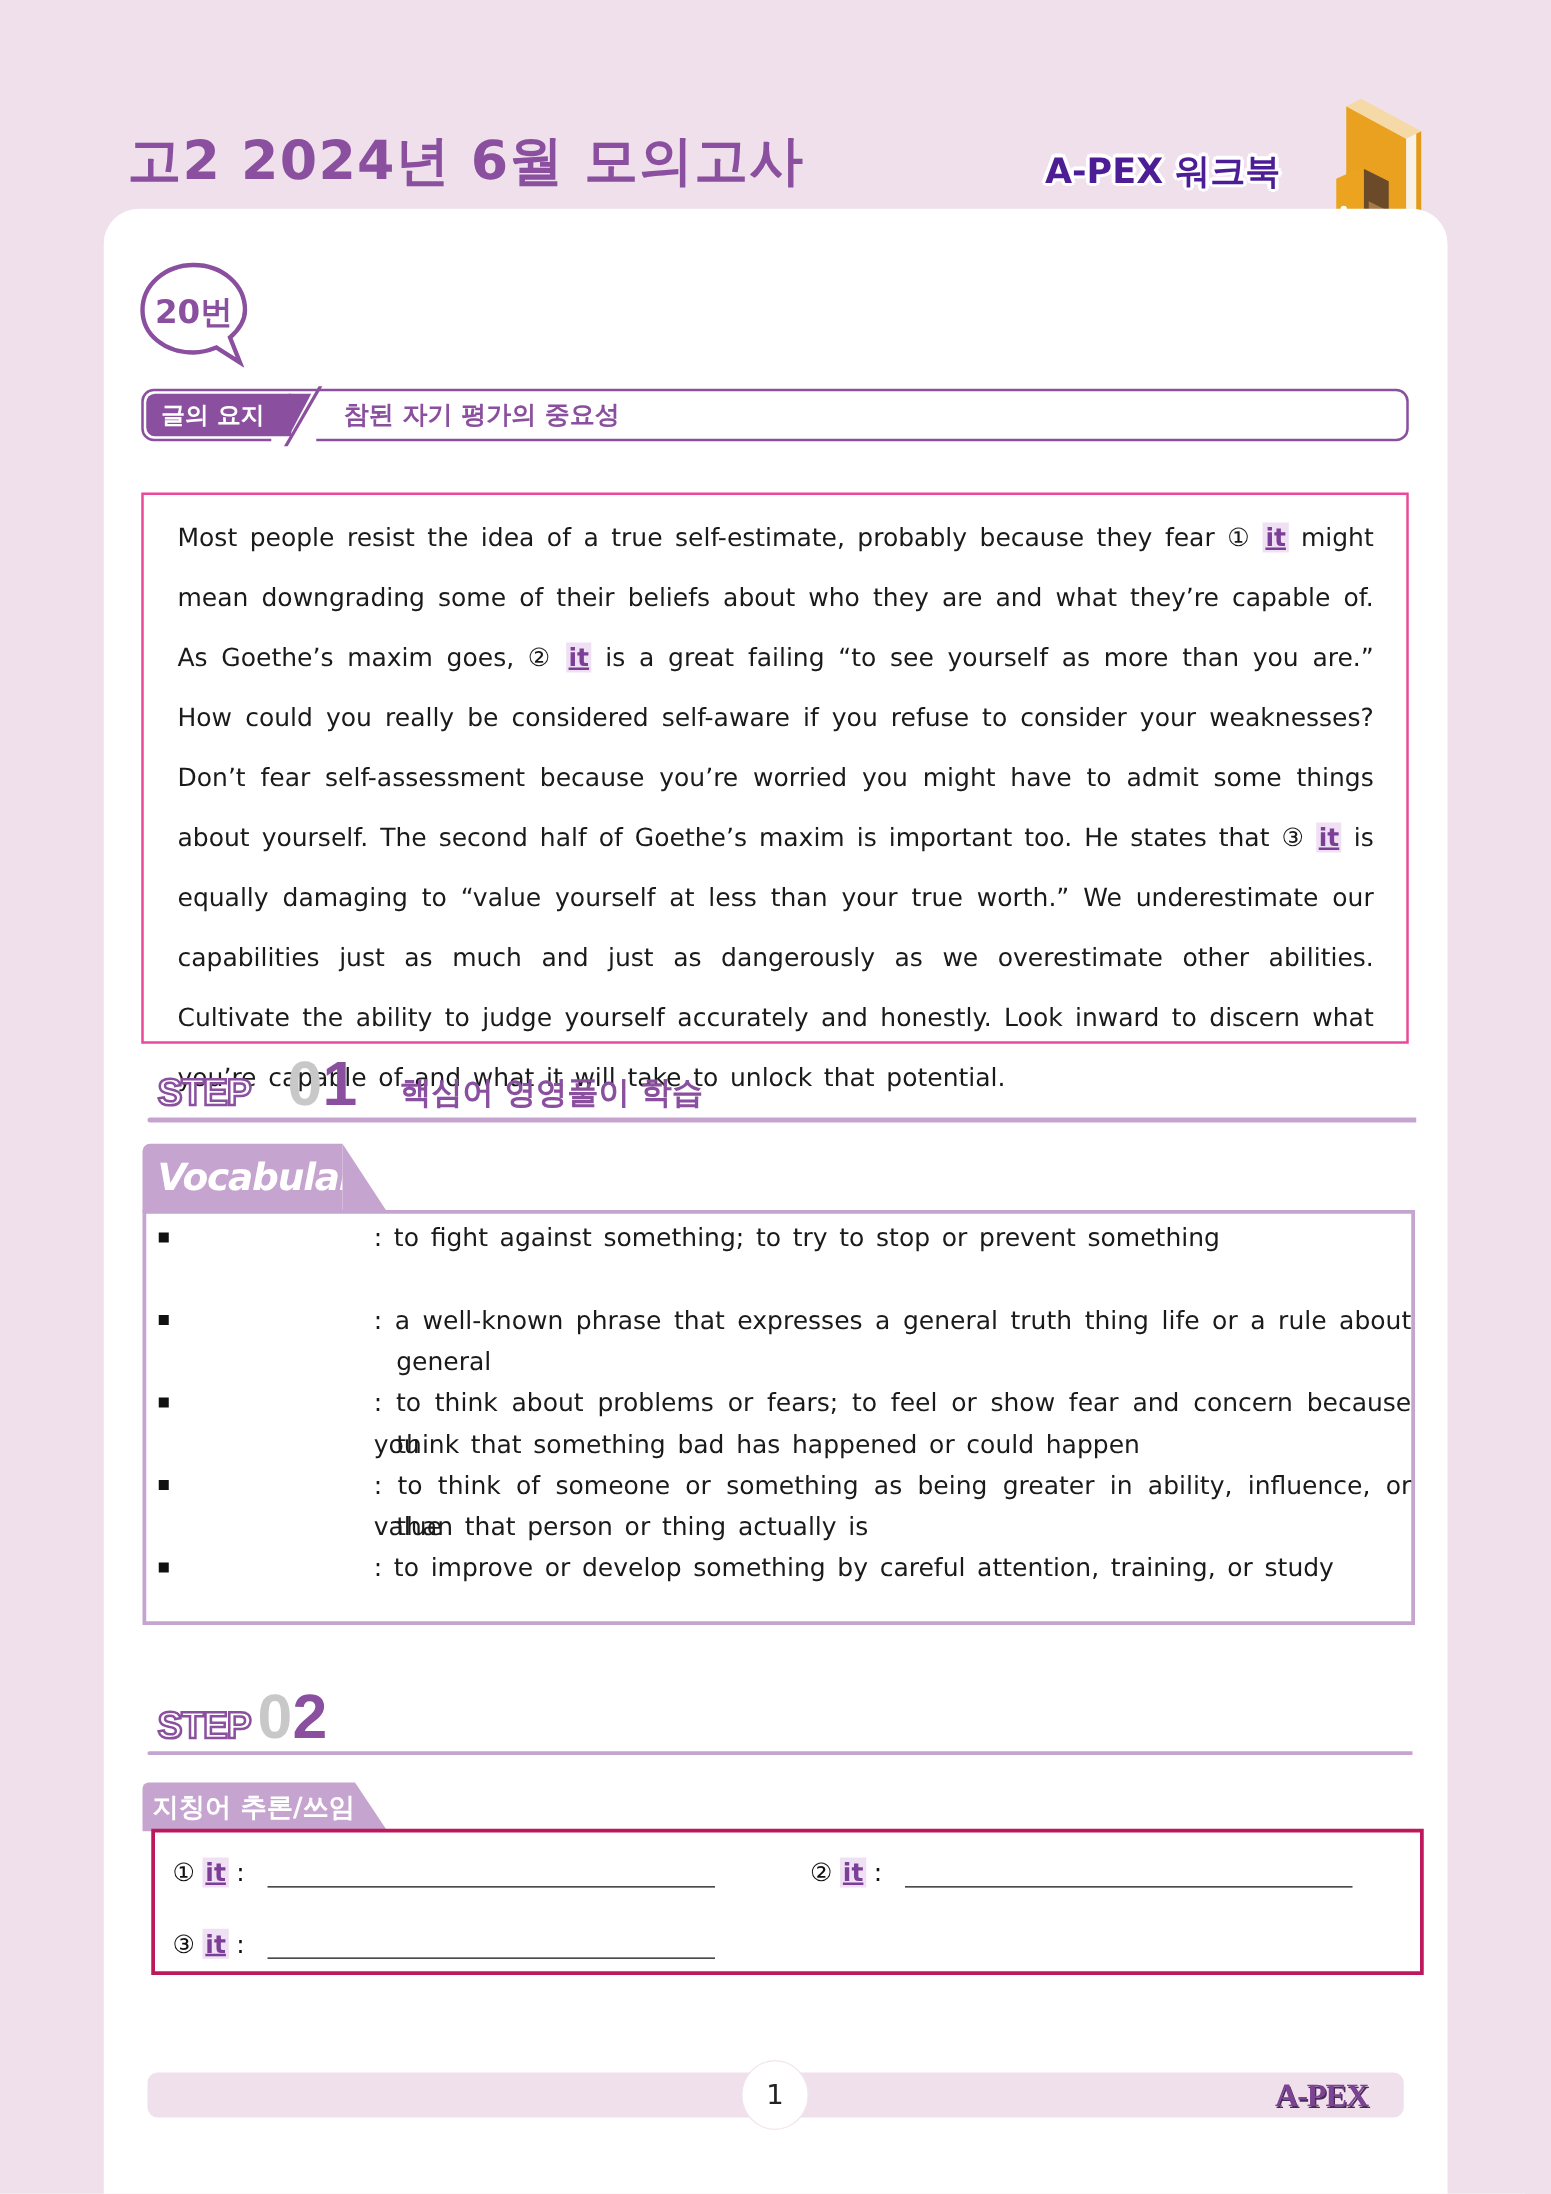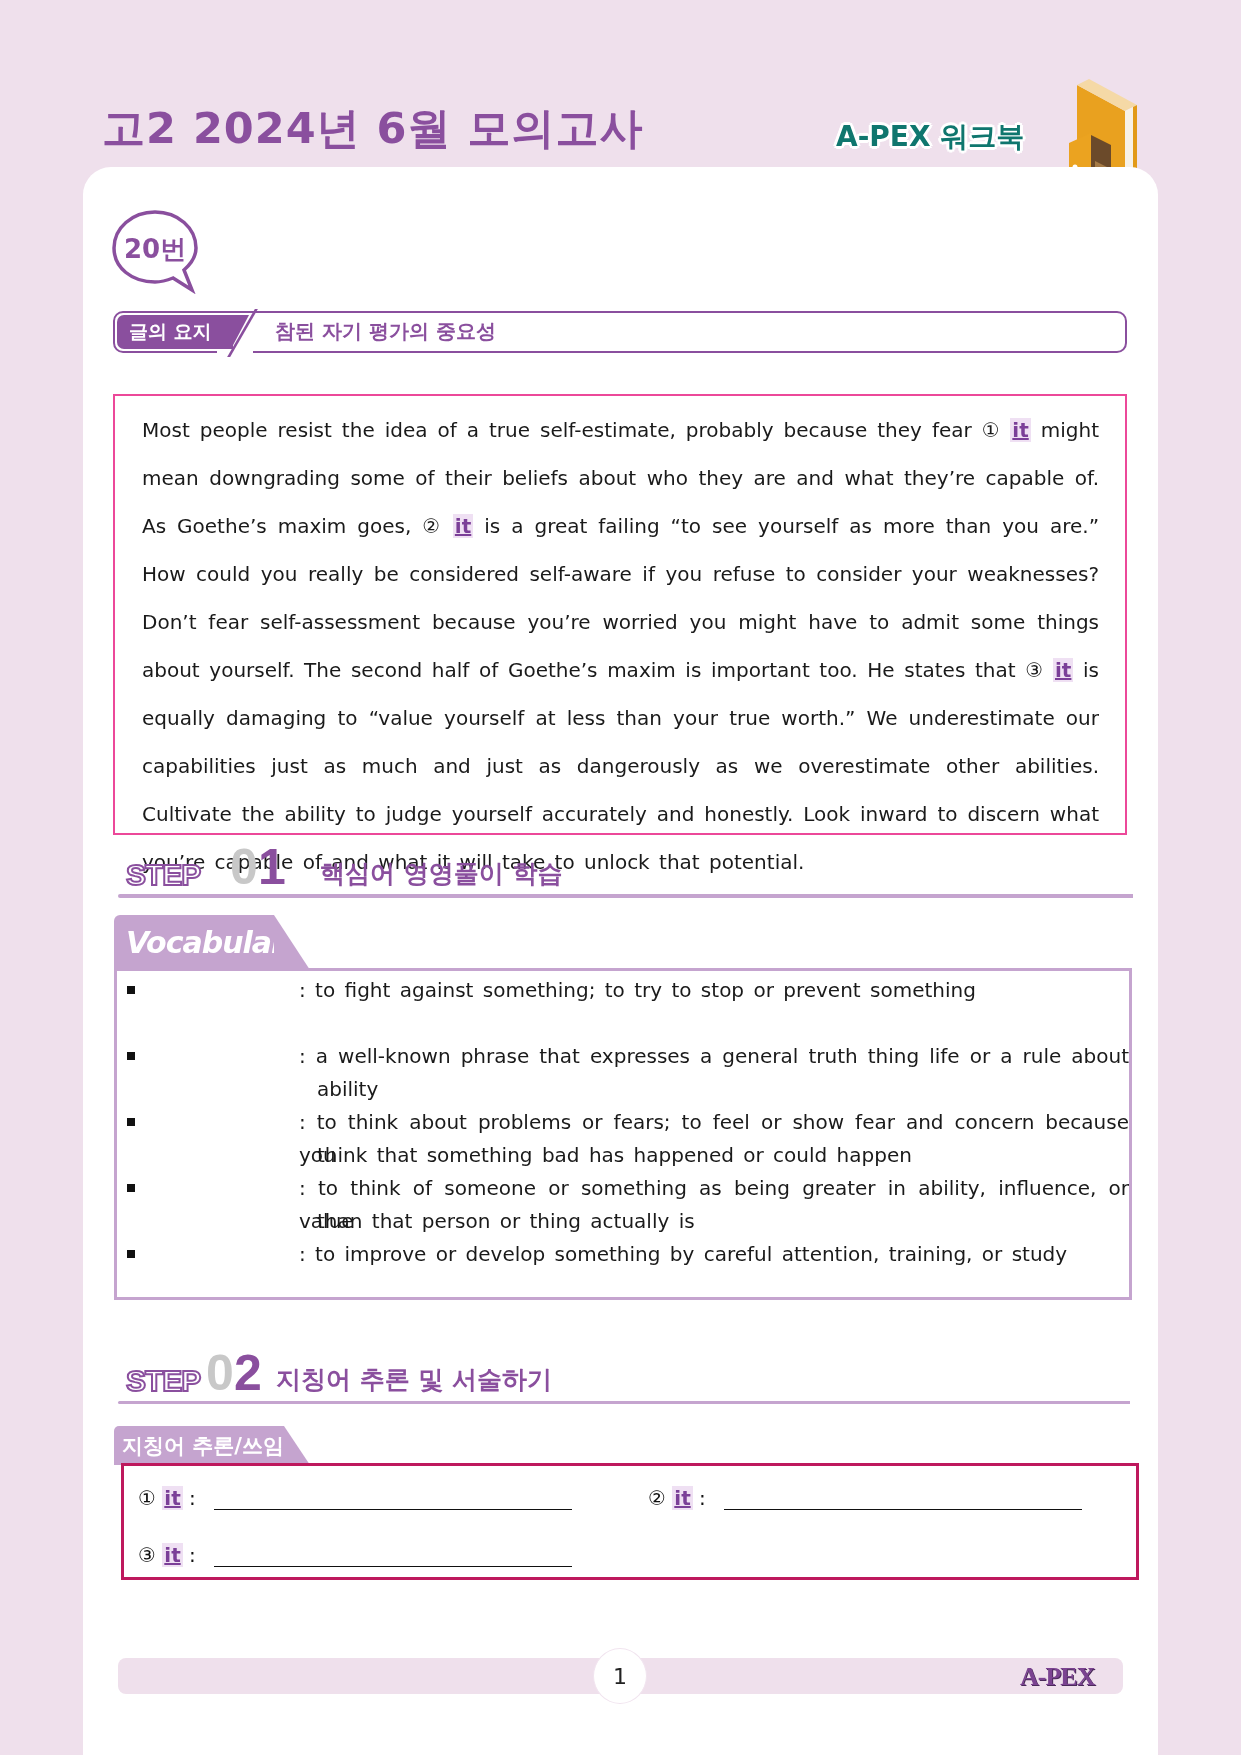--- a/index.html
+++ b/index.html
@@ -12,21 +12,21 @@
     color: #111;
   }
   .page-title {
     position: absolute; left: 102px; top: 100px;
     font-size: 43px; font-weight: bold; color: #8a4f9e;
     letter-spacing: 1px;
     font-family: "DejaVu Sans", sans-serif;
   }
   .brand-badge {
     position: absolute; left: 836px; top: 118px;
-    font-size: 28px; font-weight: bold; color: #0f766e;
+    font-size: 28px; font-weight: bold; color: #4c1d95;
     text-shadow: 2px 2px 0 #fff, -2px -2px 0 #fff, 2px -2px 0 #fff, -2px 2px 0 #fff, 0 3px 0 #fff, 3px 0 0 #fff, 0 -3px 0 #fff, -3px 0 0 #fff;
     font-family: "DejaVu Sans", sans-serif;
   }
   .book-icon { position: absolute; left: 1055px; top: 75px; width: 88px; height: 128px; }
   .card {
     position: absolute; left: 83px; top: 167px; width: 1075px; height: 1600px;
     background: #fff; border-radius: 28px 28px 0 0;
   }
   .qnum { position: absolute; left: 110px; top: 208px; width: 90px; height: 86px; }
   .qnum-text {
@@ -202,21 +202,21 @@
 <div class="vocab-box">
   <div class="vrow" style="top:3px;">
     <span class="vbullet"></span>
     <span class="vblank"></span>
     <span class="vdef" style="left:182px;">: to fight against something; to try to stop or prevent something</span>
   </div>
   <div class="vrow" style="top:69px;">
     <span class="vbullet"></span>
     <span class="vblank"></span>
     <span class="vdef full" style="left:182px; width:830px;">: a well-known phrase that expresses a general truth thing life or a rule about</span>
-    <span class="vdef" style="top:33px; left:200px;">ability</span>
+    <span class="vdef" style="top:33px; left:200px;">general</span>
   </div>
   <div class="vrow" style="top:135px;">
     <span class="vbullet"></span>
     <span class="vblank"></span>
     <span class="vdef full" style="left:182px; width:830px;">: to think about problems or fears; to feel or show fear and concern because you</span>
     <span class="vdef" style="top:33px; left:200px;">think that something bad has happened or could happen</span>
   </div>
   <div class="vrow" style="top:201px;">
     <span class="vbullet"></span>
     <span class="vblank"></span>
@@ -227,21 +227,20 @@
     <span class="vbullet"></span>
     <span class="vblank"></span>
     <span class="vdef" style="left:182px;">: to improve or develop something by careful attention, training, or study</span>
   </div>
 </div>
 
 <div class="step" style="top:1352px; width:1012px;">
   <div class="step-word">STEP</div>
   <div class="step-num0" style="left:88px;">0</div>
   <div class="step-num1" style="left:116px;">2</div>
-  <div class="step-title" style="left:158px;">지칭어 추론 및 서술하기</div>
   <div class="step-line" style="height:3px;"></div>
 </div>
 
 <div class="tab" style="left:114px; top:1426px; width:170px; height:39px; border-radius:5px 0 0 0;">
   <span style="position:absolute; left:8px; top:6px; font-size:21px; font-weight:bold;">지칭어 추론/쓰임</span>
 </div>
 <div class="tab-slant" style="left:284px; top:1426px; border-bottom:39px solid #c5a4cf; border-right:26px solid transparent;"></div>
 
 <div class="answer-box">
   <div class="ans" style="left:14px; top:20px;">

